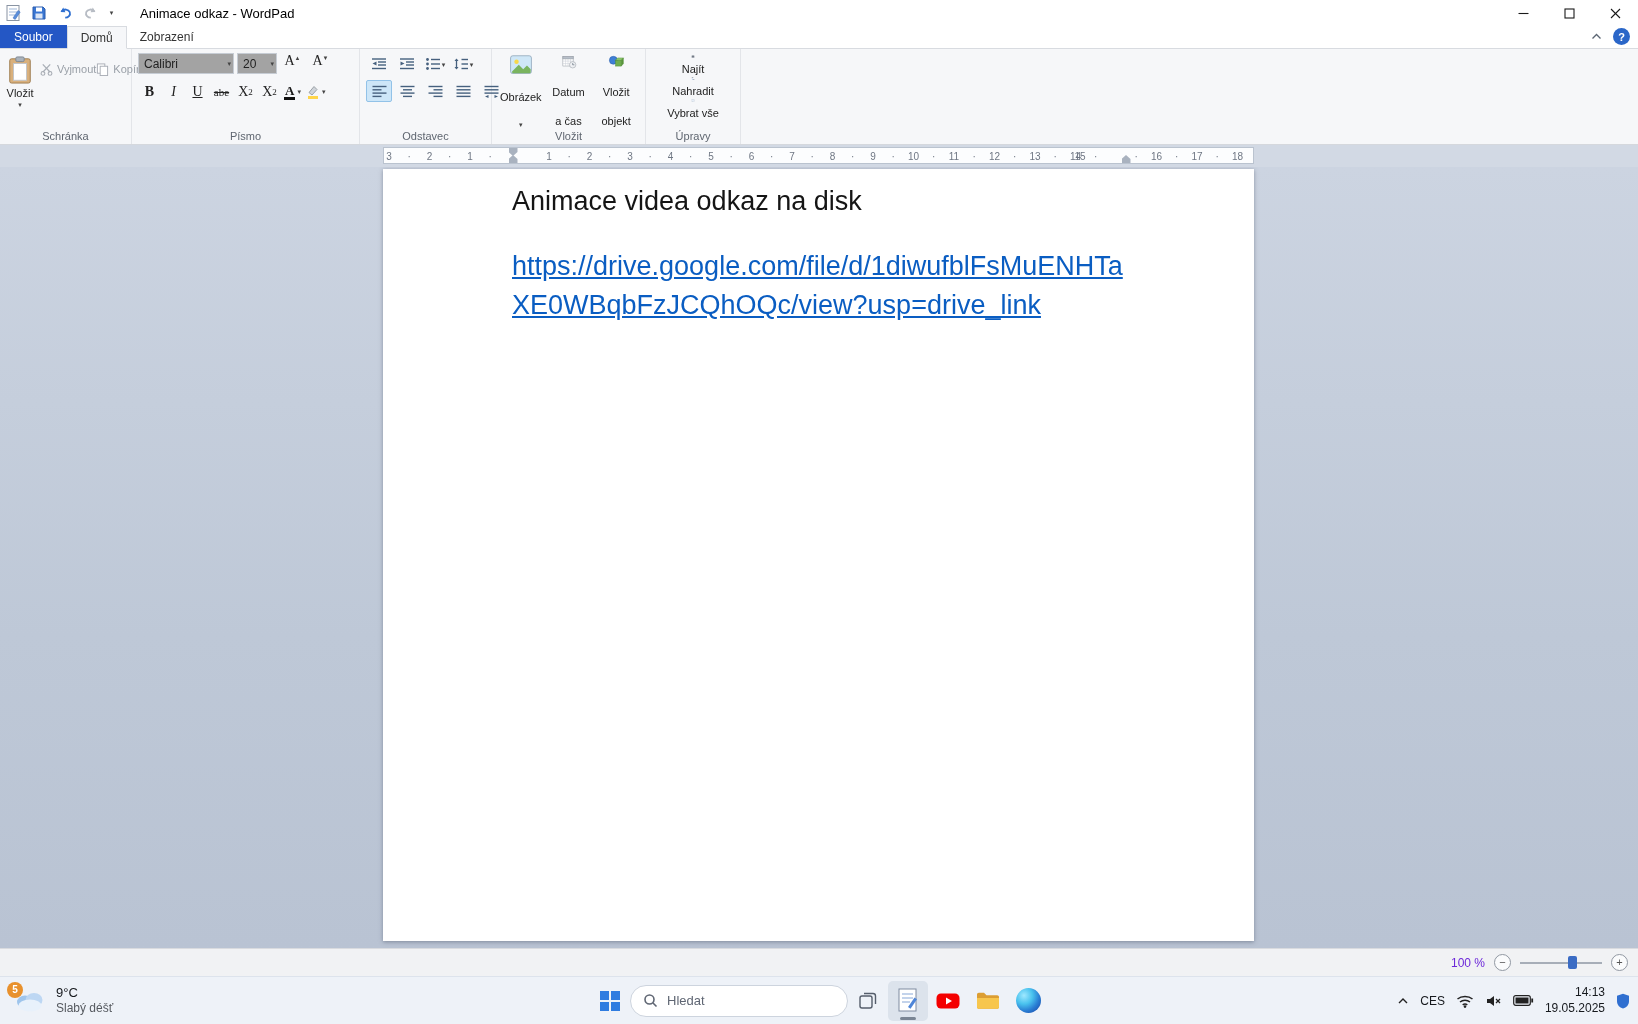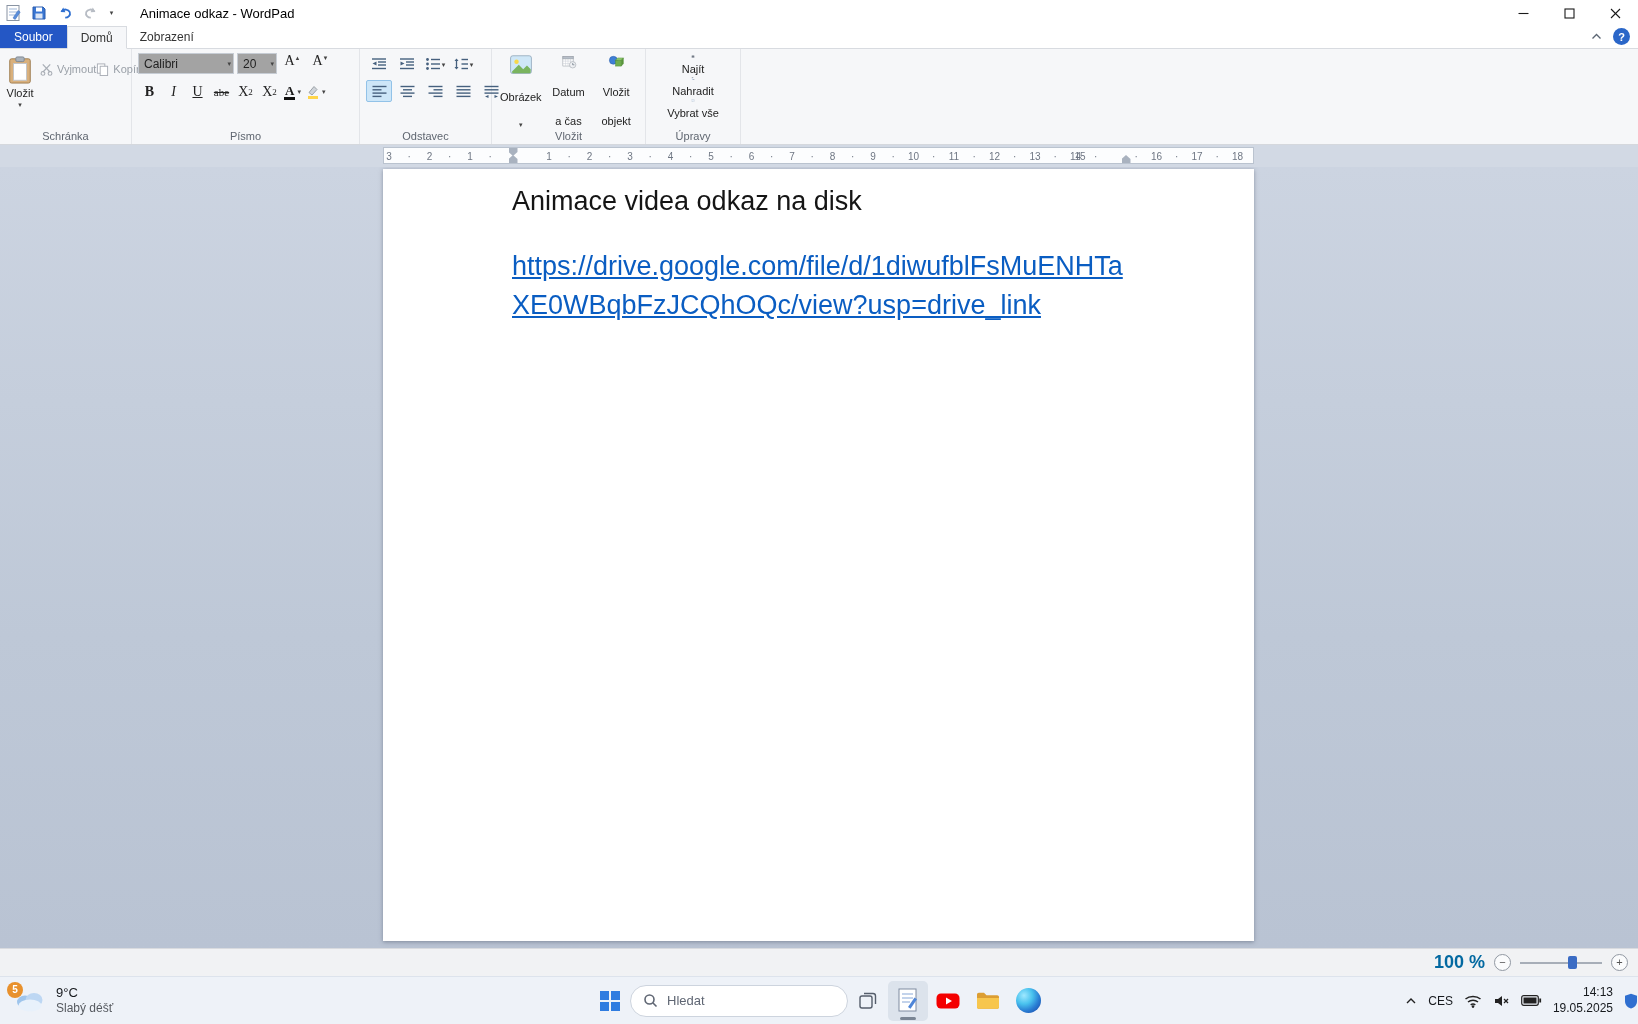--- a/index.html
+++ b/index.html
@@ -79,42 +79,42 @@
   
   .docarea{flex:1 1 auto;position:relative;background:linear-gradient(180deg,#ccd4e1 0%,#bec8d7 60%,#b9c3d3 100%);overflow:hidden;}
   .page{position:absolute;left:383px;top:2px;width:871px;height:772px;background:#fff;box-shadow:0 1px 4px rgba(70,80,100,.5);}
   .doc-content{padding:15px 40px 0 129px;}
   .doc-heading{font-size:27px;line-height:34px;color:#151515;font-weight:400;}
   .doc-link{margin-top:29px;}
   .link-line{display:block;font-size:27px;line-height:39px;color:#0a5dc2;text-decoration:underline;cursor:pointer;width:max-content;}
 
   
   .zoombar{height:28px;background:#f1f2f4;border-top:1px solid #d9dbdf;display:flex;align-items:center;justify-content:flex-end;gap:9px;padding-right:10px;flex:0 0 auto;}
-  .zoom-label{font-size:18px;color:#0369a1;font-weight:bold;}
+  .zoom-label{font-size:12px;color:#6d28d9;}
   .zoom-btn{width:17px;height:17px;border-radius:50%;border:1px solid #9198a2;background:#fafbfc;color:#555;font-size:11px;display:flex;align-items:center;justify-content:center;line-height:1;}
   .zoom-slider{position:relative;width:82px;height:17px;}
   .zoom-track{position:absolute;left:0;right:0;top:7.5px;height:2px;background:#a7aeb8;}
   .zoom-thumb{position:absolute;left:48px;top:2px;width:9px;height:13px;border-radius:2px;background:#3b6cc4;}
 
   
   .taskbar{height:48px;background:#eef2f8;border-top:1px solid #dde3ec;display:flex;align-items:center;position:relative;flex:0 0 auto;}
   .weather{display:flex;align-items:center;gap:10px;padding:0 10px 0 14px;height:100%;}
   .weather-iconwrap{position:relative;width:32px;height:24px;}
   .weather-badge{position:absolute;top:-7px;left:-7px;width:16px;height:16px;border-radius:50%;background:#e8912d;color:#fff;font-size:10px;font-weight:700;display:flex;align-items:center;justify-content:center;}
   .weather-temp{font-size:13px;color:#16191d;line-height:1.25;}
   .weather-cond{font-size:12px;color:#55595f;line-height:1.25;}
   .tb-center{position:absolute;left:50%;transform:translateX(-50%);top:0;height:100%;display:flex;align-items:center;}
   .tb-btn{width:40px;height:40px;border-radius:5px;display:flex;align-items:center;justify-content:center;position:relative;}
   .tb-btn.active-app{background:#dce3ec;}
   .app-underline{position:absolute;bottom:1px;left:50%;transform:translateX(-50%);width:16px;height:3px;border-radius:2px;background:#7a8594;}
   .searchbox{width:218px;height:32px;border-radius:16px;background:#fff;border:1px solid #cdd4de;display:flex;align-items:center;gap:9px;padding:0 12px;}
   .searchbox input{border:none;outline:none;background:transparent;font-size:13px;color:#444;width:150px;font-family:inherit;}
   .searchbox input::placeholder{color:#5f6673;opacity:1;}
   .edge-icon{width:25px;height:25px;border-radius:50%;background:radial-gradient(circle at 32% 30%,#9fe8ff 0%,#49c2ee 35%,#2a7fd4 62%,#1b50b0 88%);}
-  .tray{margin-left:auto;display:flex;align-items:center;gap:11px;padding-right:0;height:100%;}
+  .tray{margin-left:auto;display:flex;align-items:center;gap:11px;padding-right:8px;height:100%;}
   .tray-lang{font-size:12px;color:#16191d;}
   .tray-clock{text-align:right;font-size:12px;line-height:1.3;color:#16191d;white-space:nowrap;}
 </style>
 </head>
 <body>
 
 <div class="screen">
 
   <div class="titlebar">
     <span>

